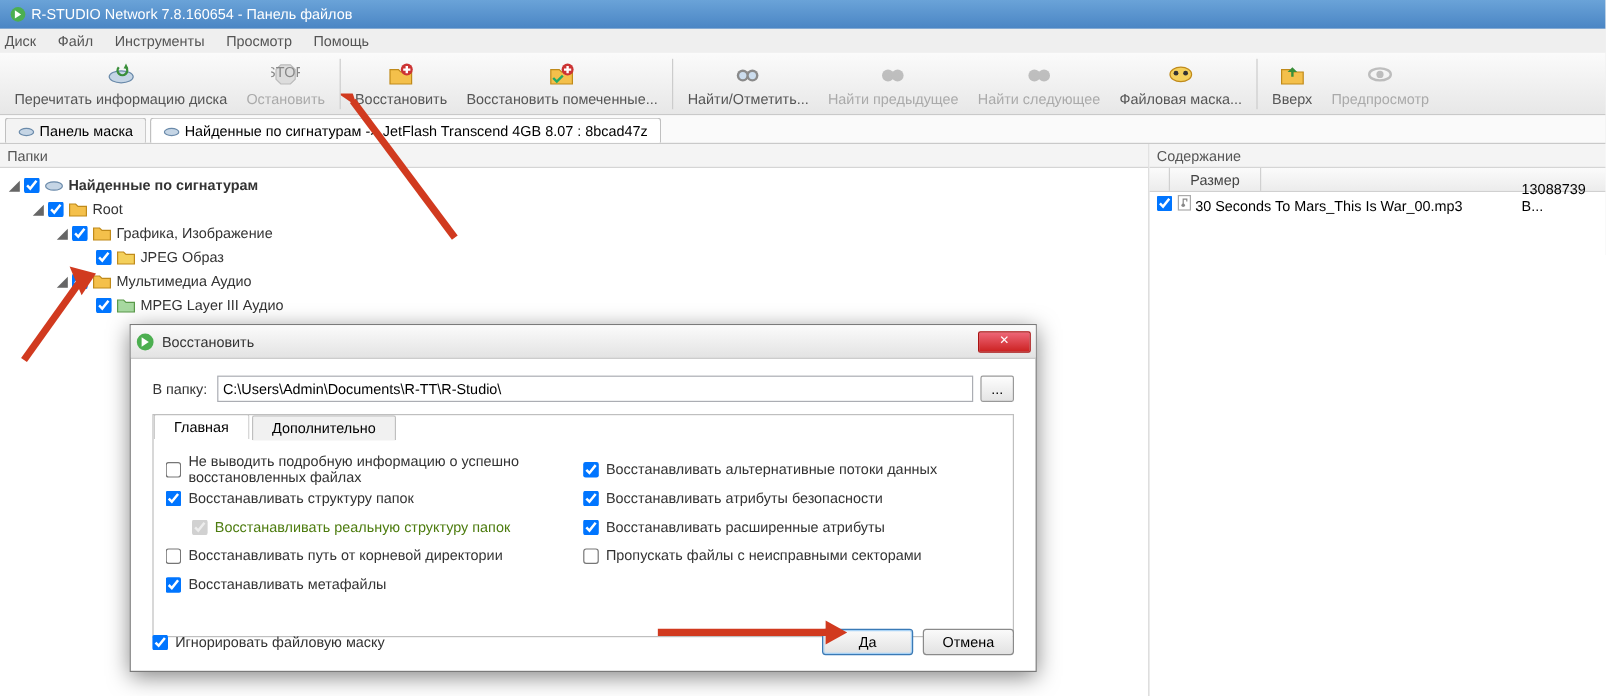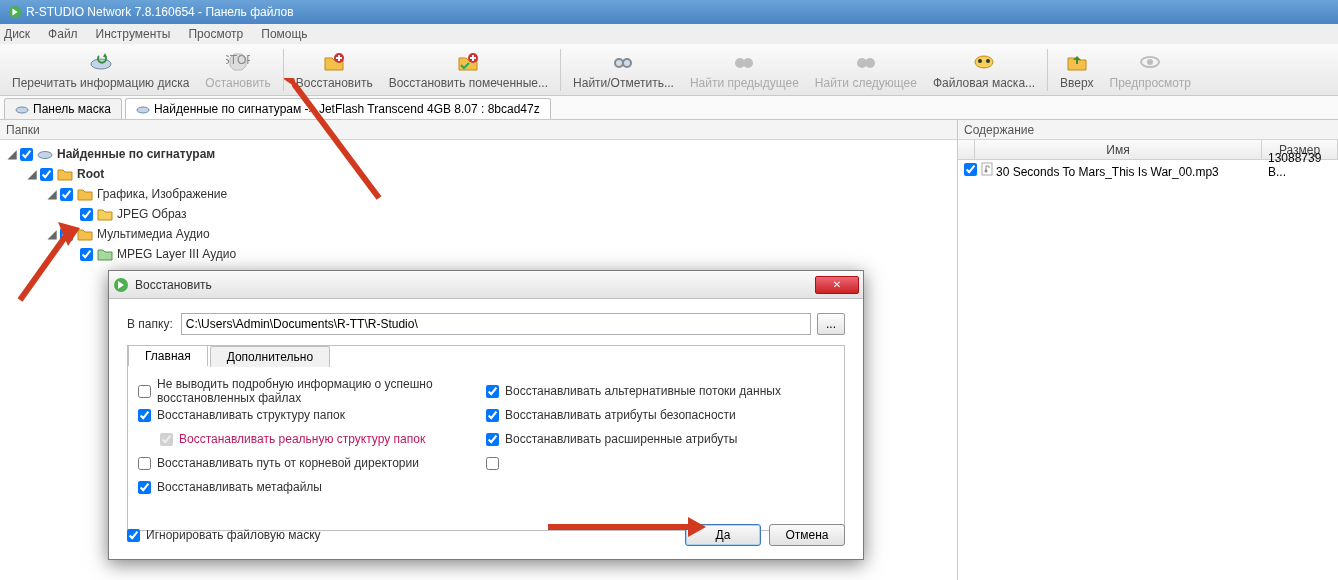--- a/index.html
+++ b/index.html
@@ -57,21 +57,21 @@
 .dlg-tabs { display:flex; position:relative; top:-1px; }
 .dlg-tab { border:1px solid #bfbfbf; border-bottom:none; background:#fff; padding:3px 16px; margin-right:2px; border-radius:2px 2px 0 0; position:relative; }
 .dlg-tab.inactive { background:#f1f1f1; top:1px; }
 .dlg-tabpane { padding:12px 10px; }
 
 .cb-row { display:flex; align-items:center; height:24px; }
 .cb-row input { width:13px; height:13px; margin-right:6px; }
 .cb-row label { color:#333; }
 .cb-col { width:50%; float:left; }
 .cb-row.indent { padding-left:22px; color:#999; }
-.cb-row.indent label { color:#be185d; }
+.cb-row.indent label { color:#4d7c0f; }
 
 .dlg-bottom { position:absolute; bottom:12px; left:18px; right:18px; display:flex; align-items:center; }
 .dlg-bottom .spacer { flex:1; }
 .dlg-btn { width:76px; height:22px; border:1px solid #8a8a8a; background:linear-gradient(#fafafa,#e2e2e2); margin-left:8px; border-radius:3px; text-align:center; line-height:20px; cursor:default; }
 .dlg-btn.primary { border:1px solid #3a7ab6; box-shadow:inset 0 0 0 1px #a8d2f5;margin-left:12px; }
 
 .arrow { position:absolute; pointer-events:none; }
 </style>
 </head>
 <body>
@@ -221,21 +221,21 @@
               <ellipse cx="8" cy="9" rx="7" ry="3.5" fill="#c5d5e5" stroke="#6a8aaa"></ellipse>
             </svg></span>
           <span class="label" style="font-weight:bold">Найденные по сигнатурам</span>
         </div>
         <div class="tree-row indent-1">
           <span class="expander">◢</span>
           <input type="checkbox" class="cb" checked="" style="">
           <span class="ficon"><svg width="16" height="16">
               <path d="M1 4 L1 14 L15 14 L15 6 L8 6 L6 4 Z" fill="#f4c04b" stroke="#c08a1a"></path>
             </svg></span>
-          <span class="label" style="font-weight:bold">Root</span>
+          <span class="label" style="font-weight:normal">Root</span>
         </div>
         <div class="tree-row indent-2">
           <span class="expander">◢</span>
           <input type="checkbox" class="cb" checked="" style="">
           <span class="ficon"><svg width="16" height="16">
               <path d="M1 4 L1 14 L15 14 L15 6 L8 6 L6 4 Z" fill="#f4c04b" stroke="#c08a1a"></path>
             </svg></span>
           <span class="label" style="">Графика, Изображение</span>
         </div>
         <div class="tree-row indent-3">
@@ -261,21 +261,20 @@
               <path d="M1 4 L1 14 L15 14 L15 6 L8 6 L6 4 Z" fill="#a7d9a0" stroke="#5a9a4a"></path>
             </svg></span>
           <span class="label" style="">MPEG Layer III Аудио</span>
         </div>
       </div>
   </div>
   <div class="panel-right">
     <div class="panel-header">Содержание</div>
     <div class="rtable-head">
       <div class="col" style="width:16px;"></div>
-      <div class="col" style="flex:1">Имя</div>
       <div class="col" style="width:76px">Размер</div>
     </div>
     <div class="rtable-row">
       <div class="cell" style="width:16px;"><input type="checkbox" checked="" style=""></div>
       <div class="cell" style="width:16px"><svg width="14" height="14">
             <rect x="2" y="1" width="10" height="12" fill="#fff" stroke="#aaa"></rect>
             <path d="M6 9 L6 4 L9 4 L9 6" stroke="#888" fill="none"></path>
             <circle cx="6" cy="9" r="1.5" fill="#888"></circle>
           </svg></div>
       <div class="cell" style="flex:1">30 Seconds To Mars_This Is War_00.mp3</div>
@@ -335,20 +334,21 @@
             <div class="cb-row">
               <input type="checkbox" checked="" style="">
               <label>Восстанавливать атрибуты безопасности</label>
             </div>
             <div class="cb-row">
               <input type="checkbox" checked="" style="">
               <label>Восстанавливать расширенные атрибуты</label>
             </div>
             <div class="cb-row">
               <input type="checkbox" style="">
+              <label>Пропускать файлы с неисправными секторами</label>
             </div>
           </div>
       </div>
     </div>
   </div>
   <div class="dlg-bottom">
     <div class="cb-row">
       <input type="checkbox" checked="" style="">
       <label>Игнорировать файловую маску</label>
     </div>

